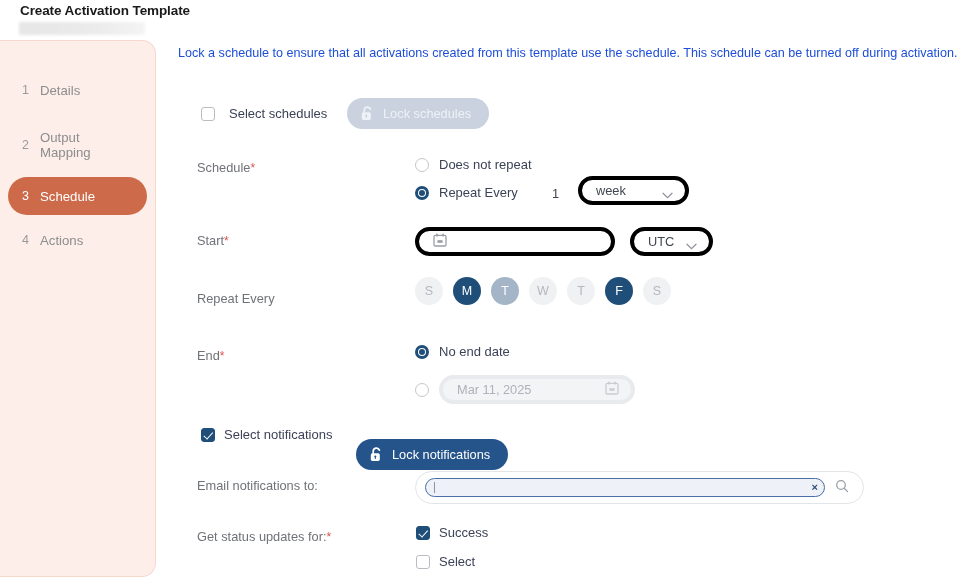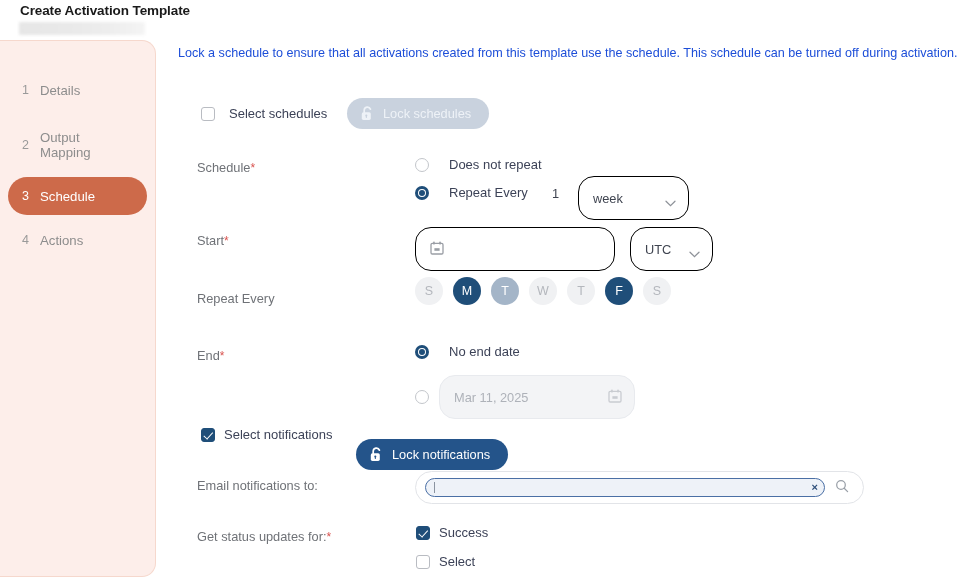--- a/index.html
+++ b/index.html
@@ -165,21 +165,21 @@
     content: "";
     position: absolute;
     left: 1px; top: 1px;
     width: 6px; height: 6px;
     border-radius: 50%;
     background: #1f4e79;
   }
   .rdo-row {
     display: flex;
     align-items: center;
-    gap: 20px;
+    gap: 10px;
     font-size: 13px;
     color: #3c4257;
   }
 
   
   .lockbtn {
     display: inline-flex;
     align-items: center;
     gap: 9px;
     height: 31px;
@@ -198,22 +198,22 @@
   }
   .lockbtn.primary {
     background: #24548a;
     color: #ffffff;
     margin-top: 20px;
   }
   .lockbtn svg { display: block; }
 
   
   .field {
-    height: 44px;
-    border: 1px solid #000000;
+    height: 29px;
+    border: 4px solid #000000;
     border-radius: 16px;
     background: #fff;
     display: flex;
     align-items: center;
     box-sizing: border-box;
     padding: 0 12px 0 14px;
     font-size: 12.8px;
     color: #3f4450;
   }
   .field.disabled {

